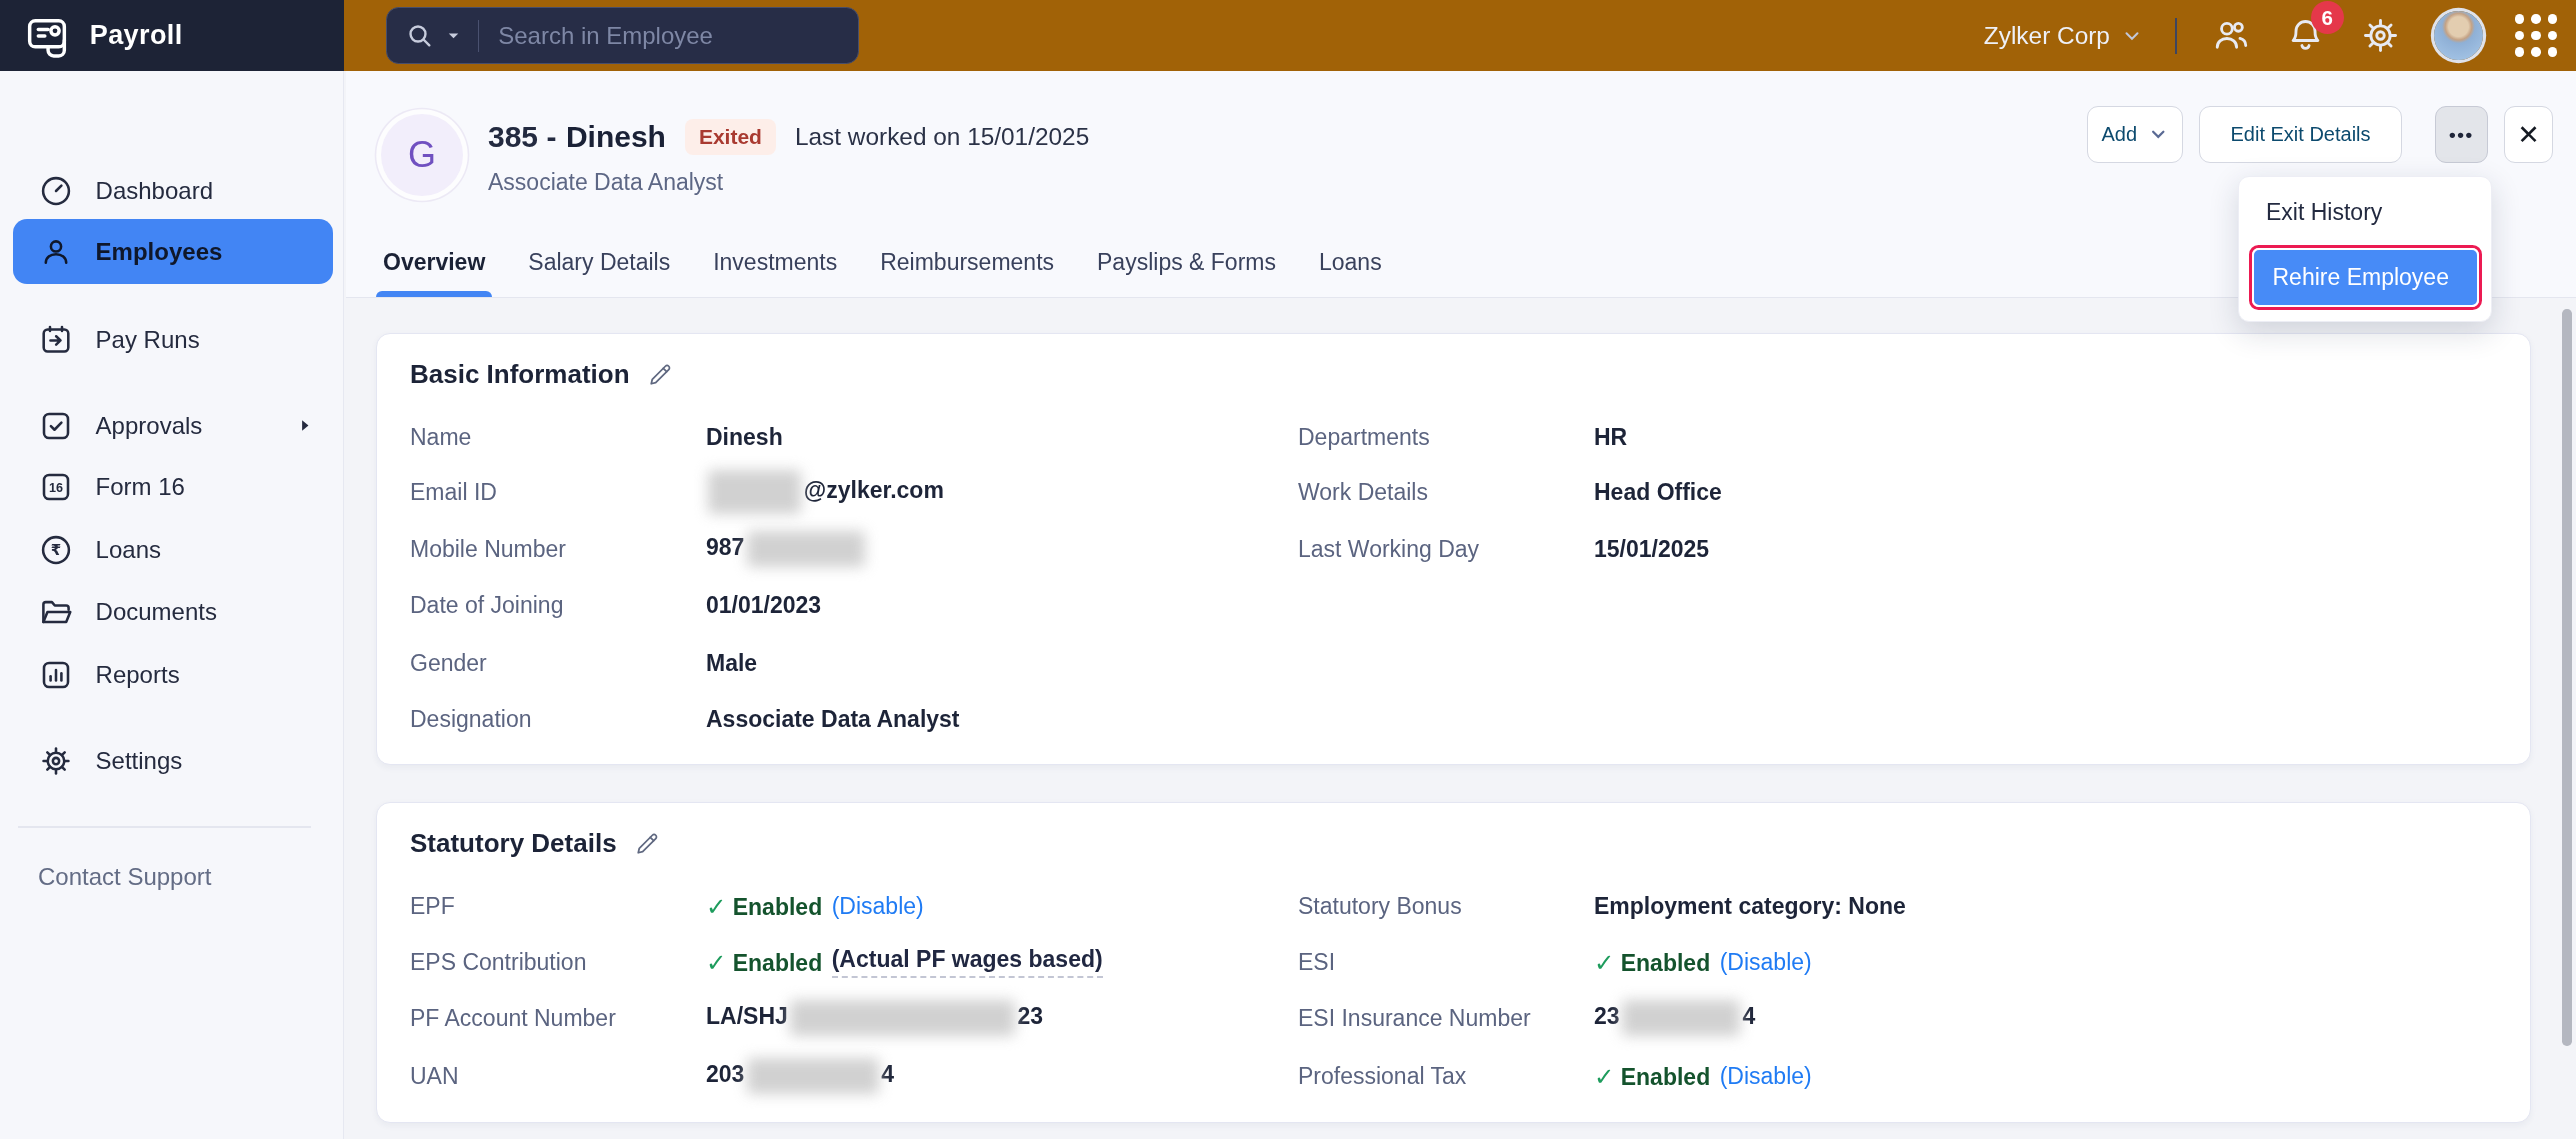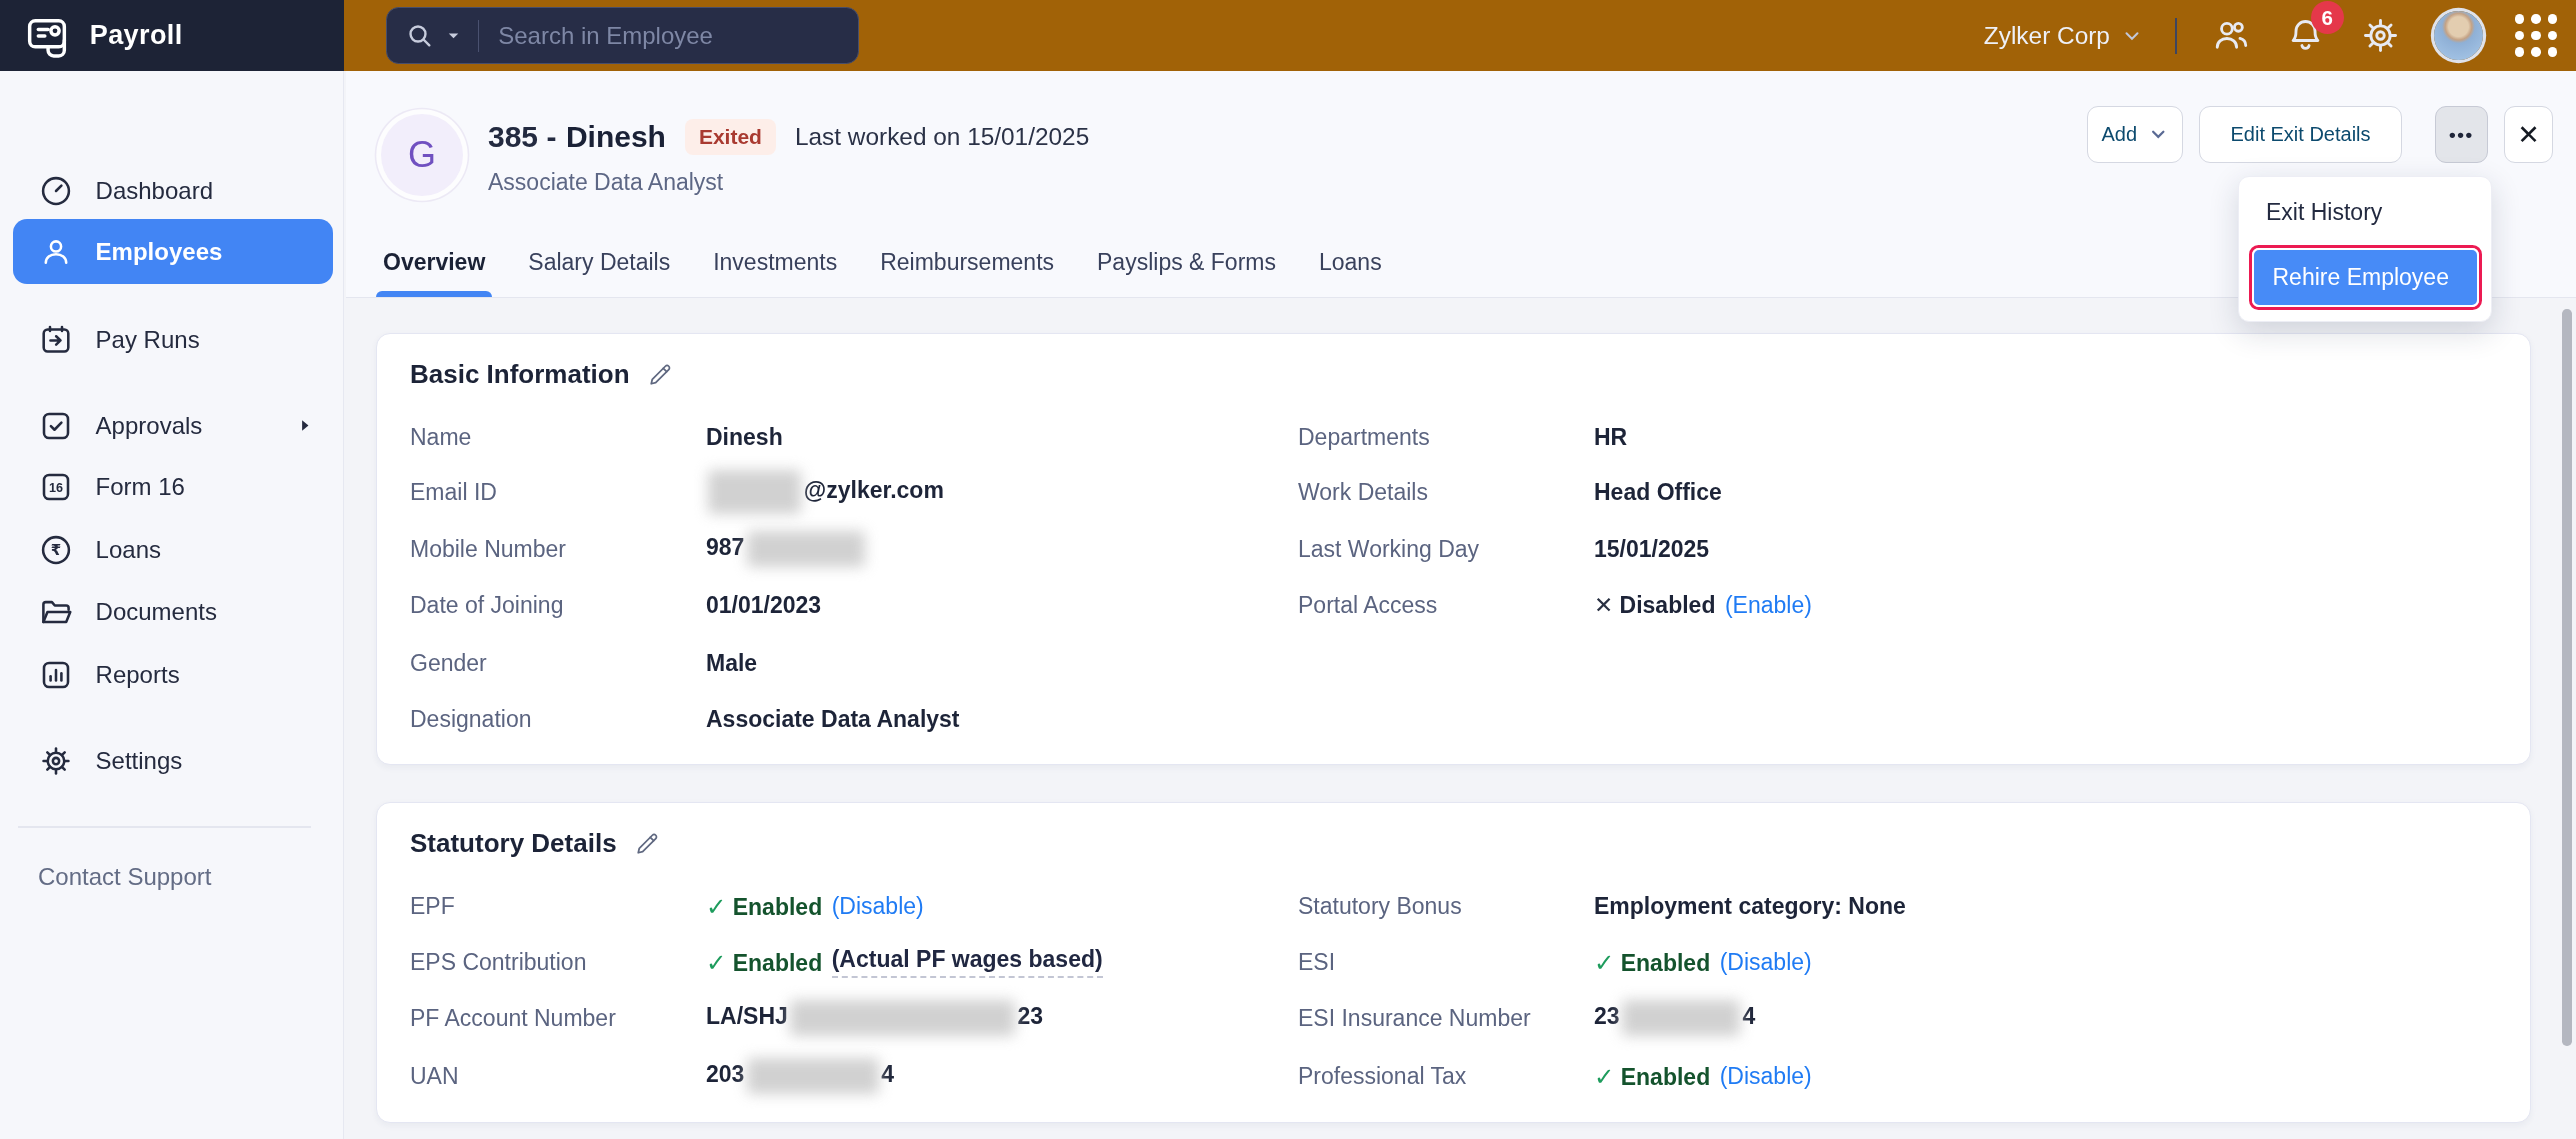--- a/index.html
+++ b/index.html
@@ -23,21 +23,21 @@
   .bell-wrap { position:relative; }
   .badge { position:absolute; top:-12.6px; right:-17.3px; min-width:33px; height:33px; border-radius:16.6px; background:#e5384a; color:#fff; font-size:20.5px; font-weight:700; display:flex; align-items:center; justify-content:center; padding:0 6.3px; }
   .avatar-photo { width:49px; height:49px; border-radius:50%; background:radial-gradient(circle at 50% 32%, #e3cdb0 0 24%, #c4a285 32%, #8fb0d6 40%, #a9c9ea 100%); box-shadow:0 0 0 3.2px #dfe2ea; }
   .grid-icon-dots { display:grid; grid-template-columns:repeat(3,9.5px); grid-template-rows:repeat(3,9.5px); gap:7px; }
   .grid-icon-dots i { width:9.5px; height:9.5px; border-radius:50%; background:#fff; }
 
   
   .sidebar { position:absolute; top:71px; left:0; width:344px; height:1069px; background:#f6f7fb; border-right:1.6px solid #e6e8f1; z-index:10; }
   .side-item { position:absolute; left:12.6px; width:320px; height:65px; border-radius:14px; display:flex; align-items:center; gap:22px; padding:0 19px 0 25px; font-size:24px; color:#252b3f; cursor:pointer; }
   .side-item svg { flex:0 0 auto; }
-  .side-item.active { background:#4285f4; color:#ffffff; font-weight:700; }
+  .side-item.active { background:#4285f4; color:#0f172a; font-weight:700; }
   .side-chevron { margin-left:auto; }
   .side-divider { position:absolute; top:755px; left:18px; width:293px; height:1.6px; background:#e4e6ef; }
   .contact-support { position:absolute; top:792px; left:38px; font-size:24px; color:#636c85; cursor:pointer; }
 
   
   .header-area { position:absolute; top:71px; left:346px; width:2230px; height:227px; background:#f8f9fd; border-bottom:1.6px solid #e4e6ef; z-index:5; }
   .emp-avatar { position:absolute; left:35px; top:43px; width:82px; height:82px; border-radius:50%; background:#f2eefb; color:#7050c0; font-size:36px; display:flex; align-items:center; justify-content:center; box-shadow:0 0 0 4.7px #fdfdfe, 0 0 0 6.3px #ece9f5; }
   .title-row { position:absolute; left:142px; top:47px; height:38px; display:flex; align-items:center; gap:19px; }
   .emp-id { font-size:30px; font-weight:700; color:#232a40; }
   .emp-name { font-size:30px; font-weight:700; color:#1a2136; margin-left:-9.5px; }
@@ -341,25 +341,20 @@
       <span class="val">HR</span>
     </div>
     <div class="row rcol r2">
       <span class="lbl">Work Details</span>
       <span class="val">Head Office</span>
     </div>
     <div class="row rcol r3">
       <span class="lbl">Last Working Day</span>
       <span class="val">15/01/2025</span>
     </div>
-    <div class="row rcol r4">
-      <span class="lbl">Portal Access</span>
-      <span class="val xmark"><span>Disabled</span></span>
-      <span class="link-blue">(Enable)</span>
-    </div>
   </div>
 
   <div class="card card-statutory">
     <div class="card-title">
       <span>Statutory Details</span>
       <span class="pencil">
         <svg width="28" height="28" viewBox="0 0 24 24" fill="none" stroke="currentColor" stroke-width="1.5" stroke-linejoin="round" stroke-linecap="round">
           <path d="M4.5 19.5l.9-3.8L16.6 4.5a2 2 0 0 1 2.9 2.9L8.3 18.6l-3.8.9z"></path>
             <path d="M14.8 6.3l2.9 2.9"></path>
         </svg>

